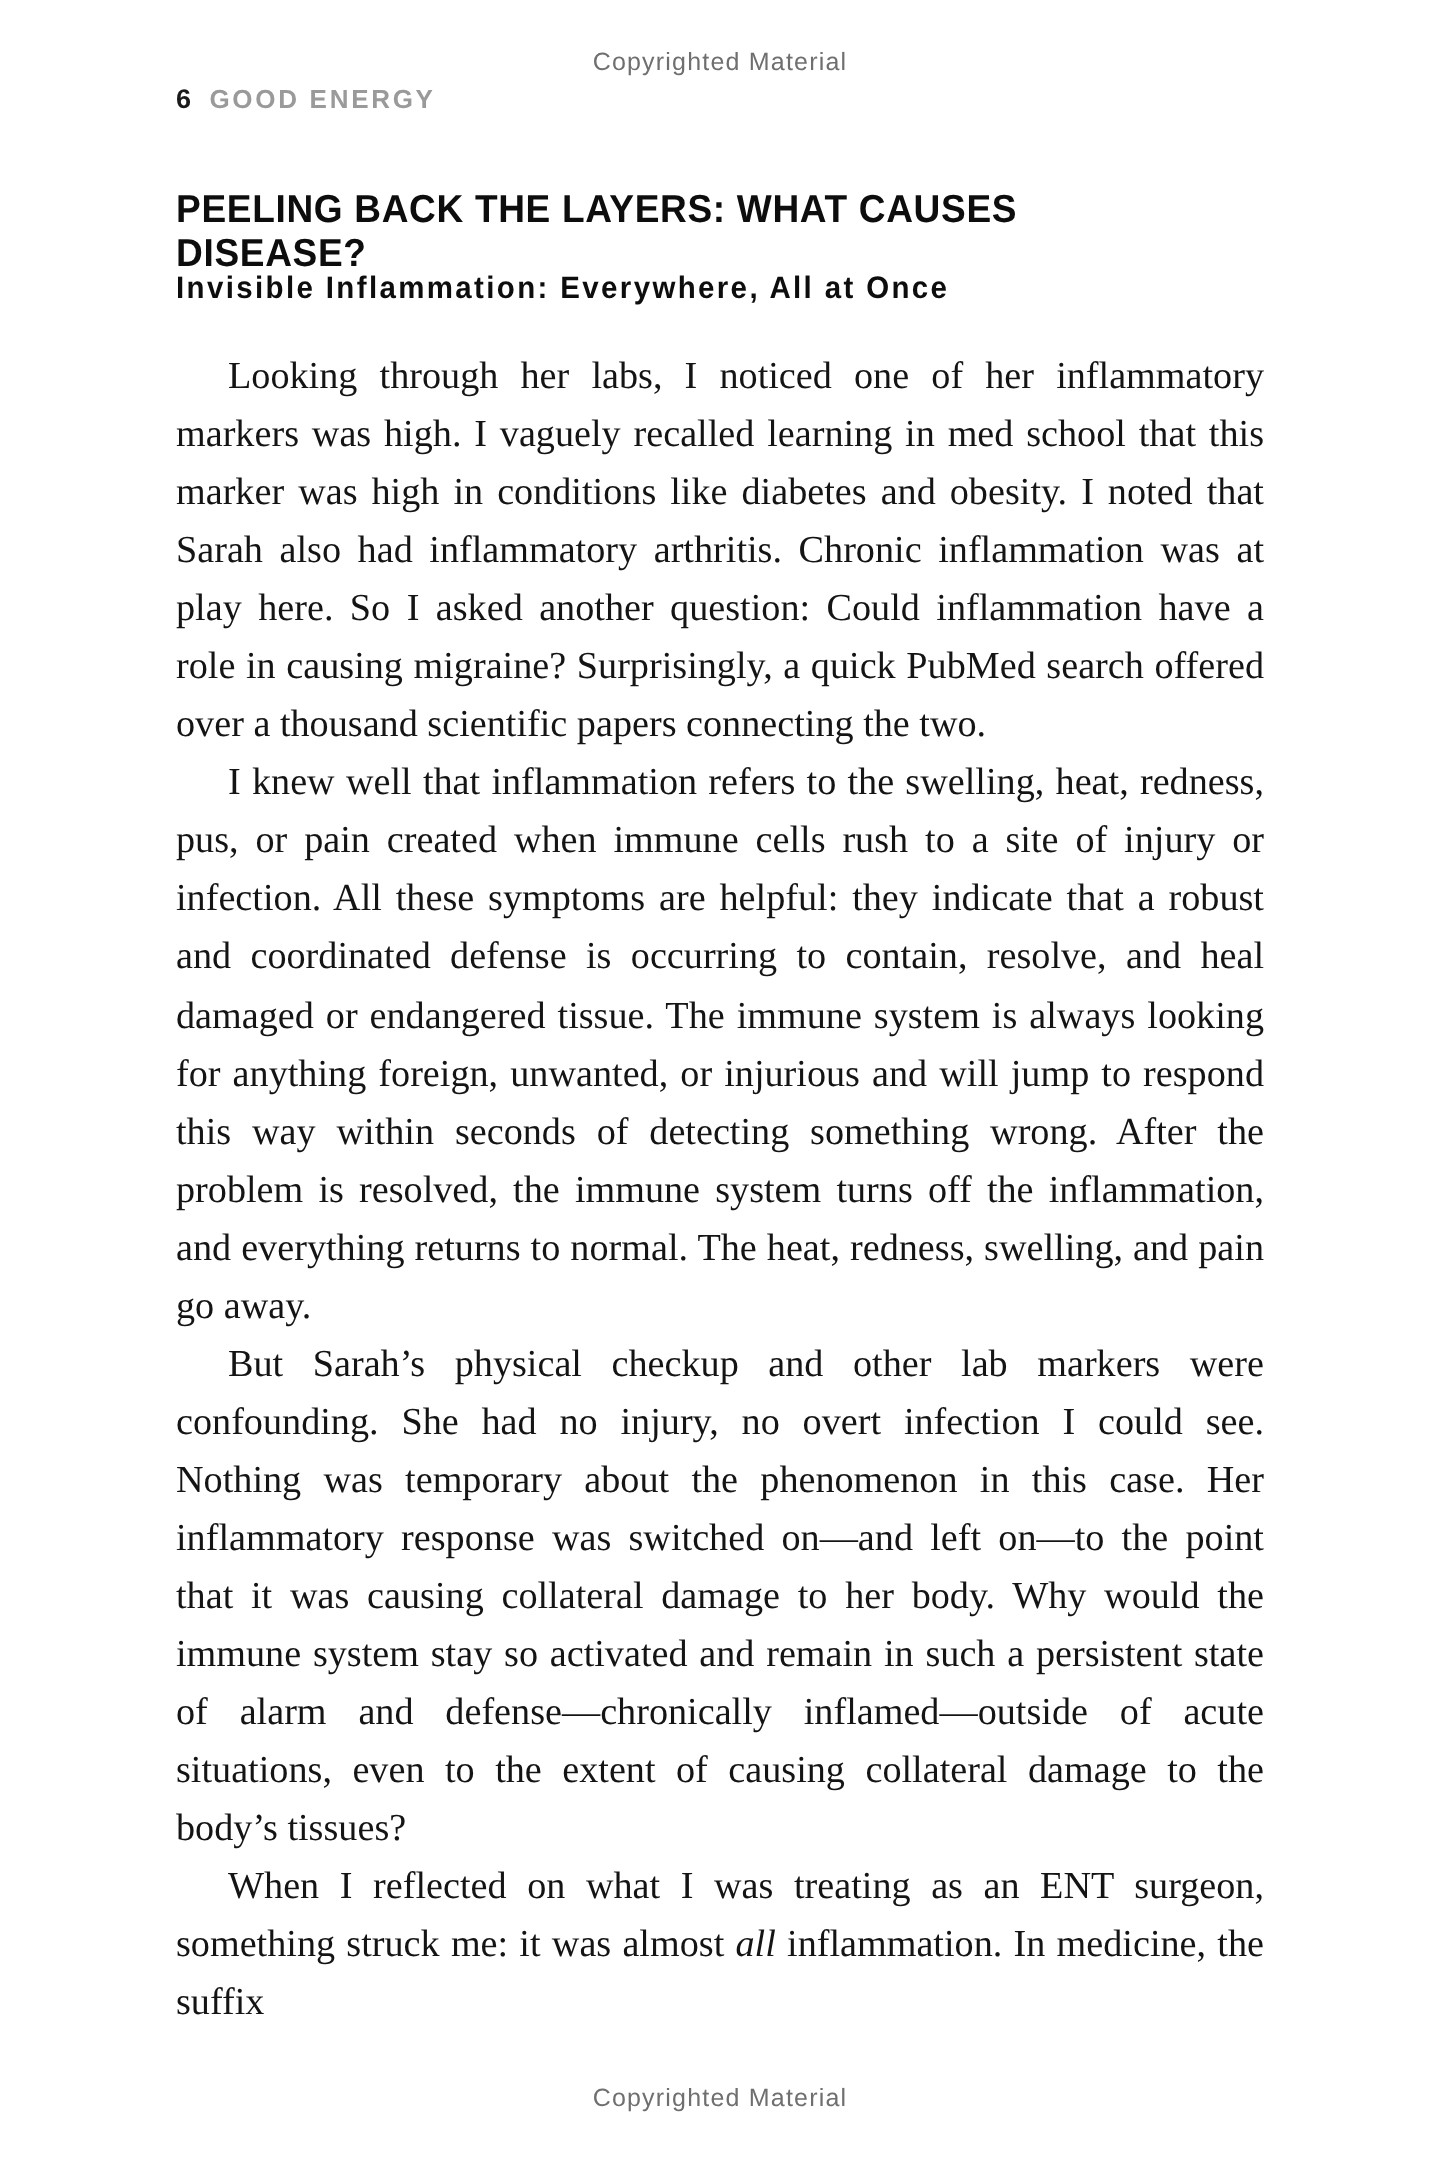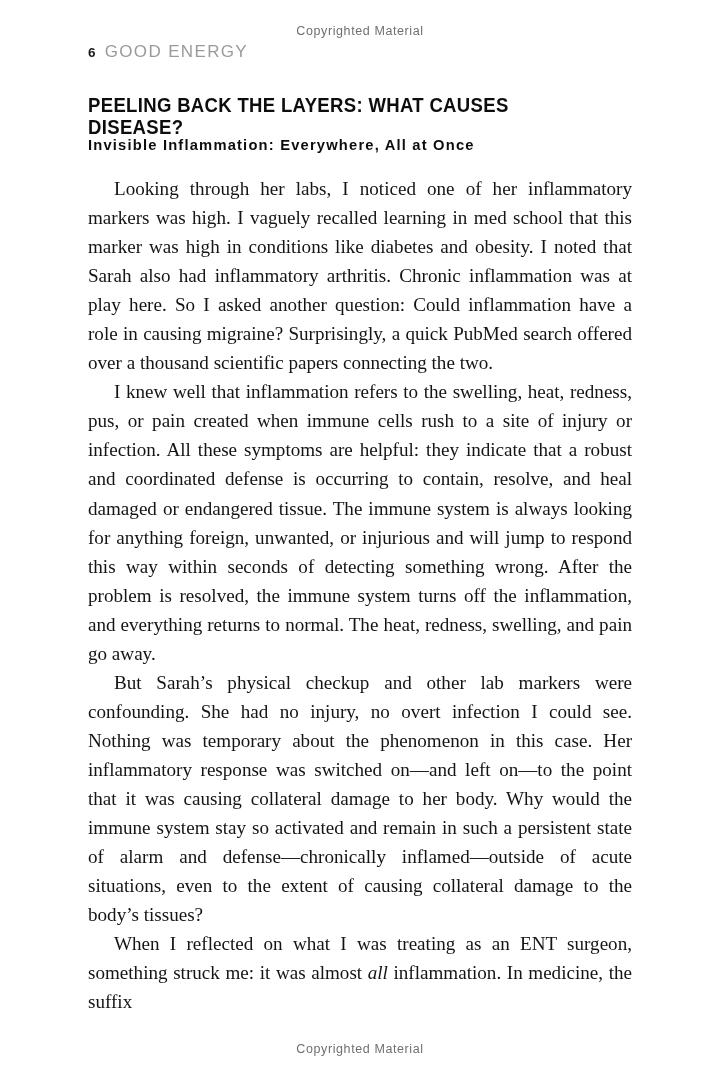--- a/index.html
+++ b/index.html
@@ -49,22 +49,22 @@
     gap: 9px;
     font-family: "Liberation Sans", "DejaVu Sans", sans-serif;
   }
   .folio {
     font-size: 13.5px;
     font-weight: bold;
     color: #1a1a1a;
     letter-spacing: 0.2px;
   }
   .book-title {
-    font-size: 17px;
-    font-weight: normal;
+    font-size: 13px;
+    font-weight: bold;
     color: #9a9a9a;
     letter-spacing: 1.35px;
   }
 
   
   .chapter-heading {
     position: absolute;
     left: 88px;
     top: 94px;
     width: 548px;

